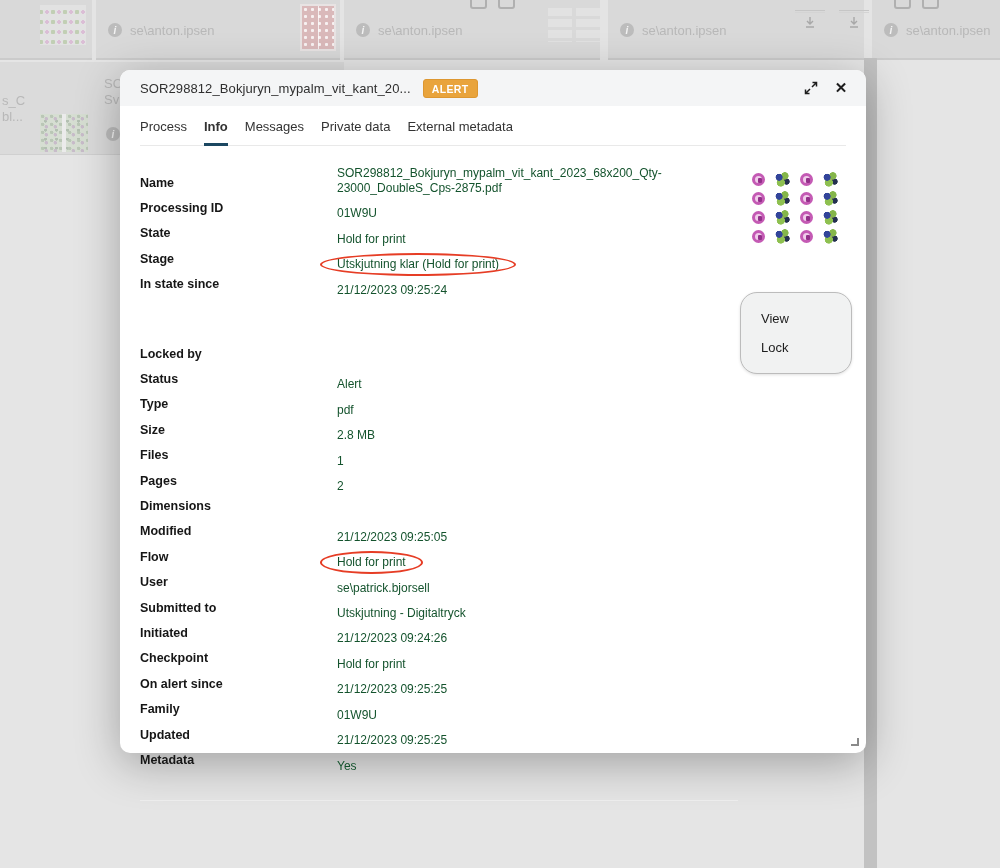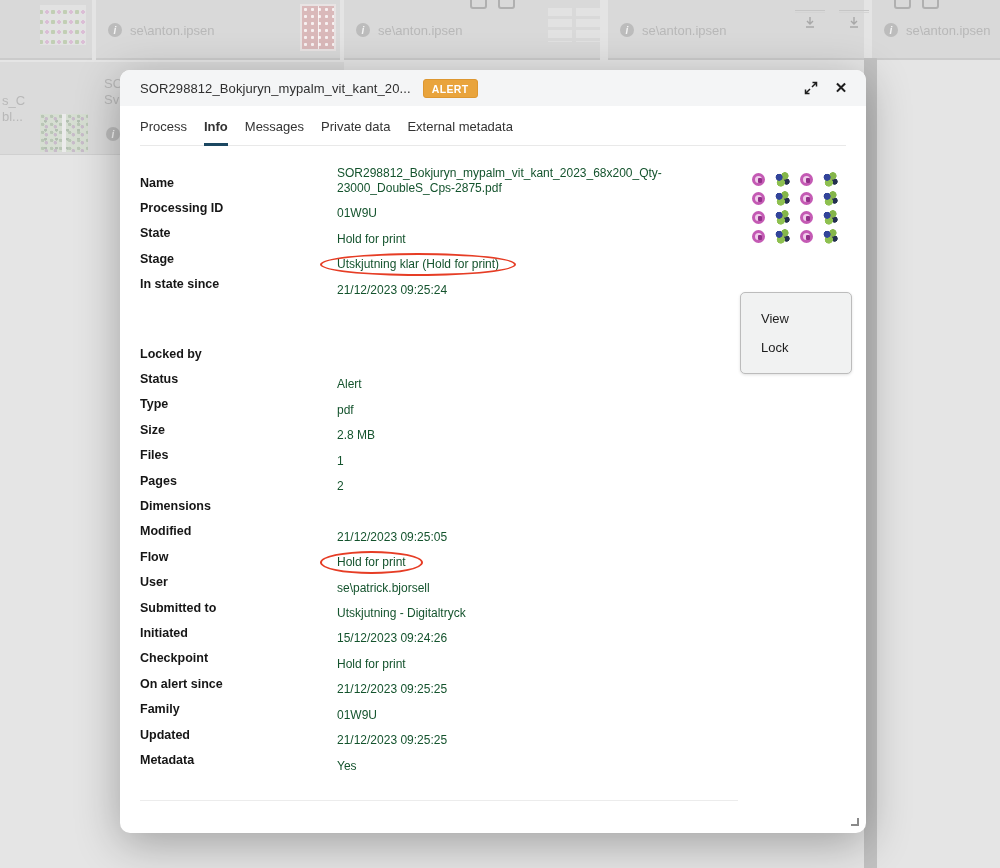--- a/index.html
+++ b/index.html
@@ -36,21 +36,21 @@
         radial-gradient(circle at 30% 30%, #6f8a67 1.5px, rgba(0,0,0,0) 2px),
         radial-gradient(circle at 70% 60%, #8d7390 1.5px, rgba(0,0,0,0) 2px),
         radial-gradient(circle at 50% 80%, #5f7a5c 1.2px, rgba(0,0,0,0) 1.7px);
       background-size:100% 100%, 9px 8px, 9px 8px, 11px 9px; }
   .bg-info-solo { position:absolute; left:106px; top:127px; }
 
   
   .dim-overlay { position:absolute; inset:0; background:rgba(255,255,255,0.52); z-index:5; }
 
   
-  .modal { position:absolute; left:120px; top:70px; width:746px; height:763px; background:#fff; border-radius:10px;
+  .modal { position:absolute; left:120px; top:70px; width:746px; height:683px; background:#fff; border-radius:10px;
       box-shadow:0 10px 45px rgba(0,0,0,0.30); z-index:10; }
   .modal-header { height:36px; background:#f4f5f6; border-radius:10px 10px 0 0; display:flex; align-items:center; padding:0 16px 0 20px; }
   .modal-title { font-size:13px; color:#2f2f2f; letter-spacing:.1px; }
   .alert-badge { margin-left:12px; color:#fff; font-weight:bold; font-size:10.5px; padding:3px 8px 2px; border-radius:3px; letter-spacing:.4px; }
   .header-icons { margin-left:auto; display:flex; align-items:center; gap:12px; }
   .hicon { width:18px; height:18px; display:flex; align-items:center; justify-content:center; cursor:pointer; }
   .close-x { font-size:15px; font-weight:bold; color:#1d1d1d; }
 
   .tab-bar { display:flex; gap:17px; margin:13px 20px 0; border-bottom:1px solid #e9e9e9; }
   .tab { font-size:13px; color:#333; padding-bottom:9px; cursor:pointer; }
@@ -68,21 +68,21 @@
   .cell-badge { width:13px; height:13px; border-radius:50%; border:3px solid #c45ab4; background:#f0cdea; position:relative; }
   .cell-badge::after { content:''; position:absolute; left:3px; top:2px; width:4px; height:5px; background:#93308a; border-radius:1px; }
   .cell-blob { width:17px; height:15px;
       background-image:
         radial-gradient(circle at 30% 35%, #32449a 3.2px, rgba(0,0,0,0) 3.8px),
         radial-gradient(circle at 64% 26%, #85b64a 3.4px, rgba(0,0,0,0) 4px),
         radial-gradient(circle at 40% 70%, #8ec050 3.8px, rgba(0,0,0,0) 4.4px),
         radial-gradient(circle at 74% 64%, #24304f 2.8px, rgba(0,0,0,0) 3.4px),
         radial-gradient(circle at 55% 48%, #c75cb6 2px, rgba(0,0,0,0) 2.6px); }
 
-  .context-menu { position:absolute; left:620px; top:222px; width:112px; background:#f1f2f2; border:1px solid #bcbcbc; border-radius:5px; padding:11px 0; box-shadow:0 1px 3px rgba(0,0,0,0.12); }
+  .context-menu { position:absolute; left:620px; top:222px; width:112px; background:#f1f2f2; border:1px solid #bcbcbc; border-radius:17px; padding:11px 0; box-shadow:0 1px 3px rgba(0,0,0,0.12); }
   .menu-item { font-size:13px; color:#1e1e1e; padding:7px 20px; cursor:pointer; }
 
   .footer-divider { position:absolute; left:20px; top:730px; width:598px; height:1px; background:#ececec; }
   .resize-handle { position:absolute; right:7px; bottom:7px; width:8px; height:8px; border-right:2px solid #8a8a8a; border-bottom:2px solid #8a8a8a; cursor:nwse-resize; }
 </style>
 </head>
 <body>
 
 <div class="bg-layer">
   <div class="bg-topband"></div>
@@ -241,21 +241,21 @@
       <div class="frow">
         <span class="flabel">User</span>
         <span class="fvalue">se\patrick.bjorsell</span>
       </div>
       <div class="frow">
         <span class="flabel">Submitted to</span>
         <span class="fvalue">Utskjutning - Digitaltryck</span>
       </div>
       <div class="frow">
         <span class="flabel">Initiated</span>
-        <span class="fvalue">15/12/2023 09:24:26</span>
+        <span class="fvalue">21/12/2023 09:24:26</span>
       </div>
       <div class="frow">
         <span class="flabel">Checkpoint</span>
         <span class="fvalue">Hold for print</span>
       </div>
       <div class="frow">
         <span class="flabel">On alert since</span>
         <span class="fvalue">21/12/2023 09:25:25</span>
       </div>
       <div class="frow">

